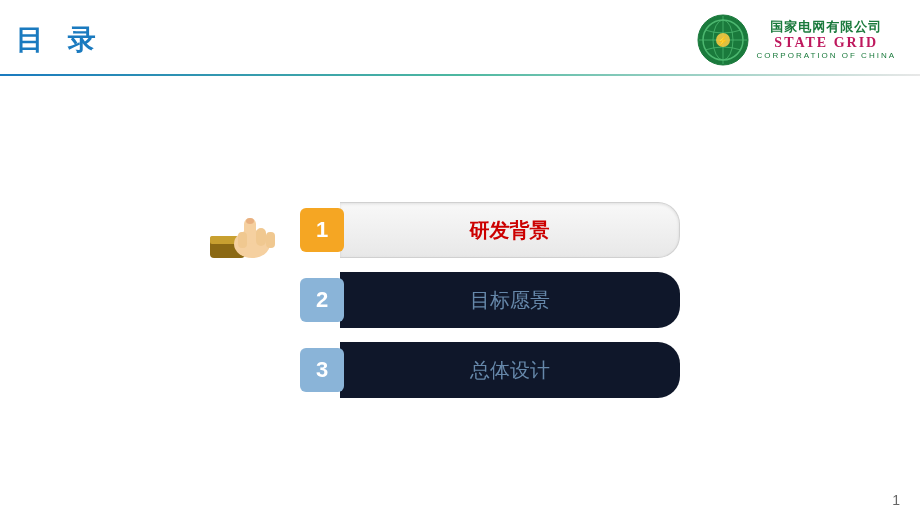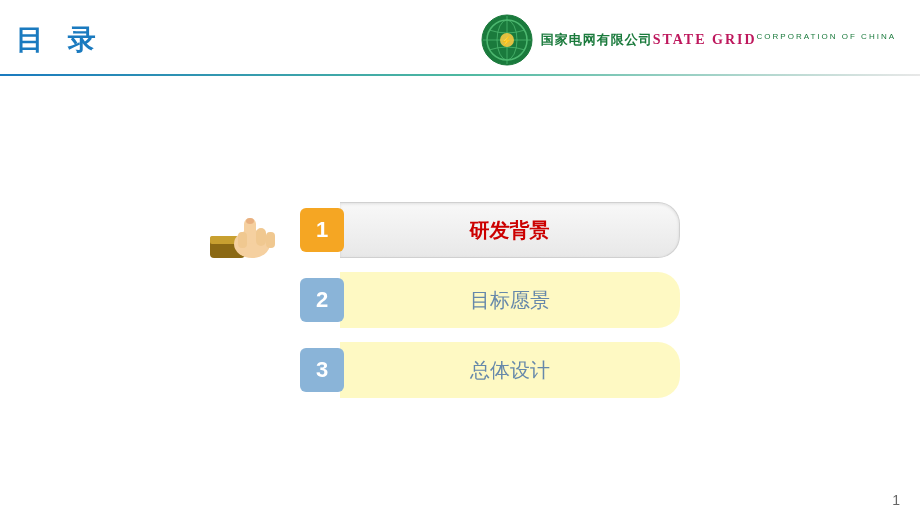--- a/index.html
+++ b/index.html
@@ -34,22 +34,23 @@
       gap: 8px;
     }
 
     .logo-circle {
       width: 52px;
       height: 52px;
     }
 
     .logo-text-block {
       display: flex;
-      flex-direction: row;
+      flex-direction: column;
       line-height: 1.2;
+      text-align: center;
     }
 
     .logo-cn {
       font-size: 13px;
       color: #1a7a3c;
       font-weight: bold;
       letter-spacing: 1px;
     }
 
     .logo-en-line1 {
@@ -145,21 +146,21 @@
     .menu-label.active {
       background: linear-gradient(to bottom, #f8f8f8, #e8e8e8);
       color: #cc0000;
       font-weight: bold;
       border: 1.5px solid #d0d0d0;
       border-left: none;
       box-shadow: inset 0 1px 3px rgba(0,0,0,0.1);
     }
 
     .menu-label.inactive {
-      background: #fef9c3;
+      background: #0f172a;
       color: #6688aa;
     }
 
     
     .page-number {
       position: absolute;
       bottom: 10px;
       right: 20px;
       font-size: 14px;
       color: #666;

